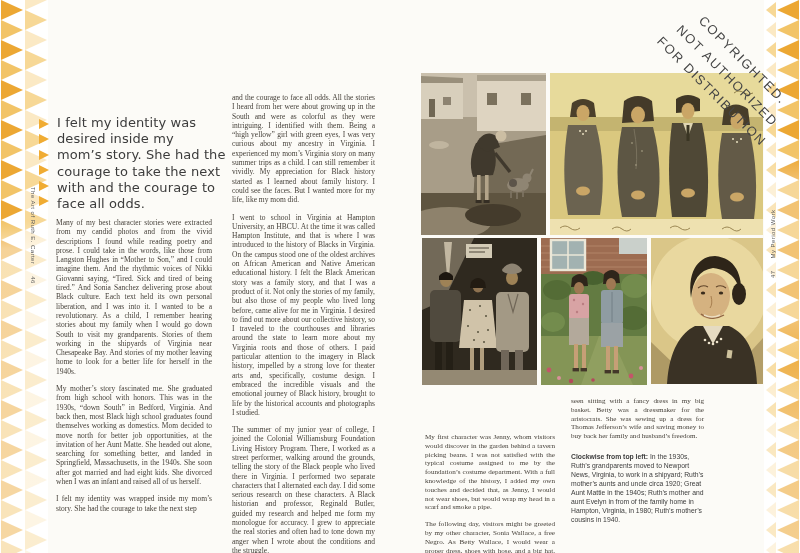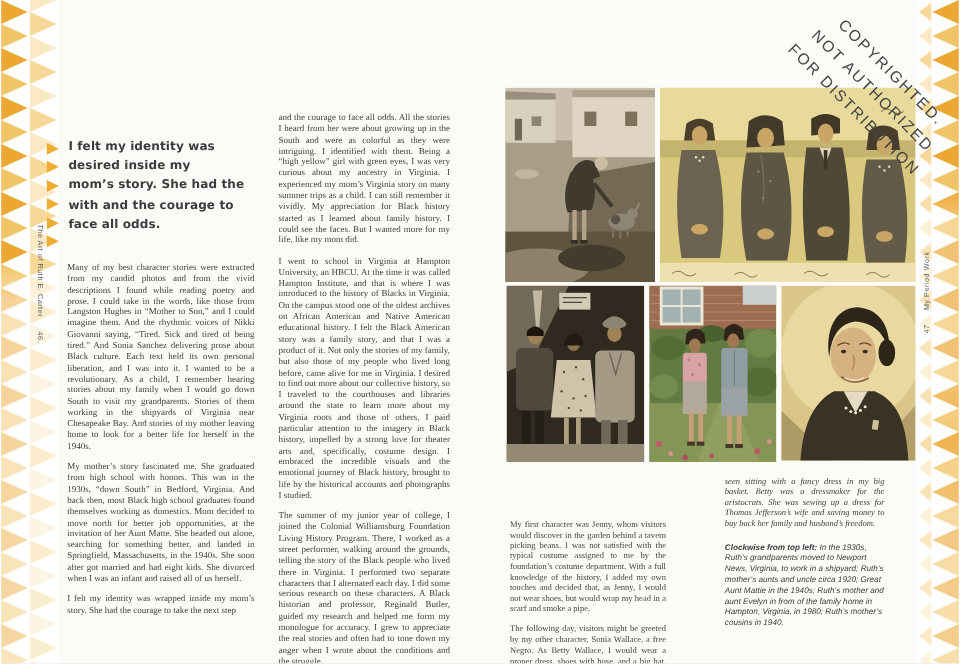--- a/index.html
+++ b/index.html
@@ -18,32 +18,32 @@
   .vtext-left{left:36px;top:187px;transform:rotate(90deg);transform-origin:0 0;}
   .vtext-right{left:770px;top:278px;transform:rotate(-90deg);transform-origin:0 0;}
   .vtext .vgap{display:inline-block;width:12px;}
   
   .chevrons{position:absolute;left:39px;top:119px;display:flex;flex-direction:column;}
   .chev{width:0;height:0;border-left:10.5px solid #f0ac33;
         border-top:5.4px solid transparent;border-bottom:5.4px solid transparent;
         margin-bottom:5.4px;}
   .pull-quote{position:absolute;left:57px;top:115px;}
   .quote-line{
-    white-space:nowrap;font-family:"DejaVu Sans",sans-serif;font-weight:bold;
-    font-size:10px;line-height:16.2px;color:#3c3c3c;letter-spacing:.1px;
+    white-space:nowrap;font-family:"DejaVu Sans",sans-serif;font-weight:normal;
+    font-size:13px;line-height:16.2px;color:#3c3c3c;letter-spacing:.1px;
   }
   
   .bodycol{position:absolute;color:#46413a;text-align:justify;}
   .bodycol p{margin:0 0 8px 0;}
   .col-l{font-size:7.5px;line-height:9.3px;}
   .col-r{font-size:7.1px;line-height:8.8px;}
   .left-c1{left:56px;top:218px;width:156px;}
   .left-c2{left:232px;top:93px;width:143px;}
   .right-c1{left:425px;top:397px;width:130px;margin-top:36px;}
-  .right-c2{left:604px;top:397px;width:133px;font-style:italic;}
+  .right-c2{left:571px;top:397px;width:133px;}
   
   .caption{
     font-family:"Liberation Sans",sans-serif;font-size:6.8px;line-height:9px;
     color:#3c3c3c;text-align:left;margin-top:11px;
   }
   .cap-lead{font-weight:bold;}
   
   .photo{position:absolute;overflow:hidden;}
   .photo svg{display:block;width:100%;height:100%;}
   
@@ -120,20 +120,21 @@
     <div class="chev"></div>
     <div class="chev"></div>
     <div class="chev"></div>
     <div class="chev"></div>
     <div class="chev"></div>
   </div>
   <div class="pull-quote">
     <div class="quote-line">I felt my identity was</div>
     <div class="quote-line">desired inside my</div>
     <div class="quote-line">mom’s story. She had the</div>
+    <div class="quote-line">courage to take the next</div>
     <div class="quote-line">with and the courage to</div>
     <div class="quote-line">face all odds.</div>
   </div>
 
   <div class="bodycol col-l left-c1">
     <p>Many of my best character stories were extracted from my candid photos and from the vivid descriptions I found while reading poetry and prose. I could take in the words, like those from Langston Hughes in “Mother to Son,” and I could imagine them. And the rhythmic voices of Nikki Giovanni saying, “Tired. Sick and tired of being tired.” And Sonia Sanchez delivering prose about Black culture. Each text held its own personal liberation, and I was into it. I wanted to be a revolutionary. As a child, I remember hearing stories about my family when I would go down South to visit my grandparents. Stories of them working in the shipyards of Virginia near Chesapeake Bay. And stories of my mother leaving home to look for a better life for herself in the 1940s.</p>
     <p>My mother’s story fascinated me. She graduated from high school with honors. This was in the 1930s, “down South” in Bedford, Virginia. And back then, most Black high school graduates found themselves working as domestics. Mom decided to move north for better job opportunities, at the invitation of her Aunt Matte. She headed out alone, searching for something better, and landed in Springfield, Massachusetts, in the 1940s. She soon after got married and had eight kids. She divorced when I was an infant and raised all of us herself.</p>
     <p>I felt my identity was wrapped inside my mom’s story. She had the courage to take the next step</p>
   </div>
 

